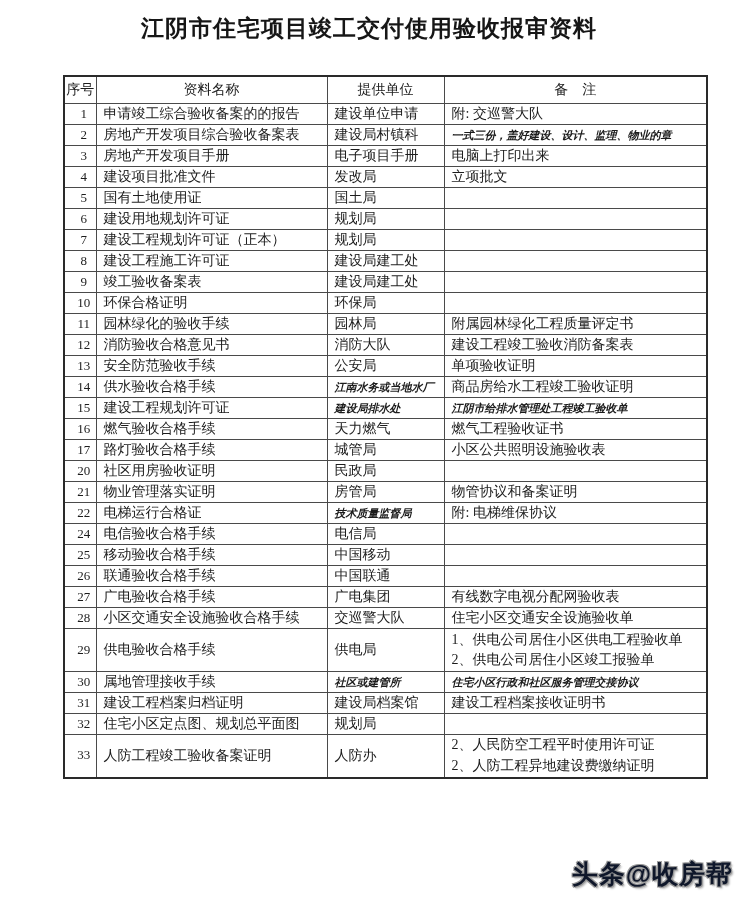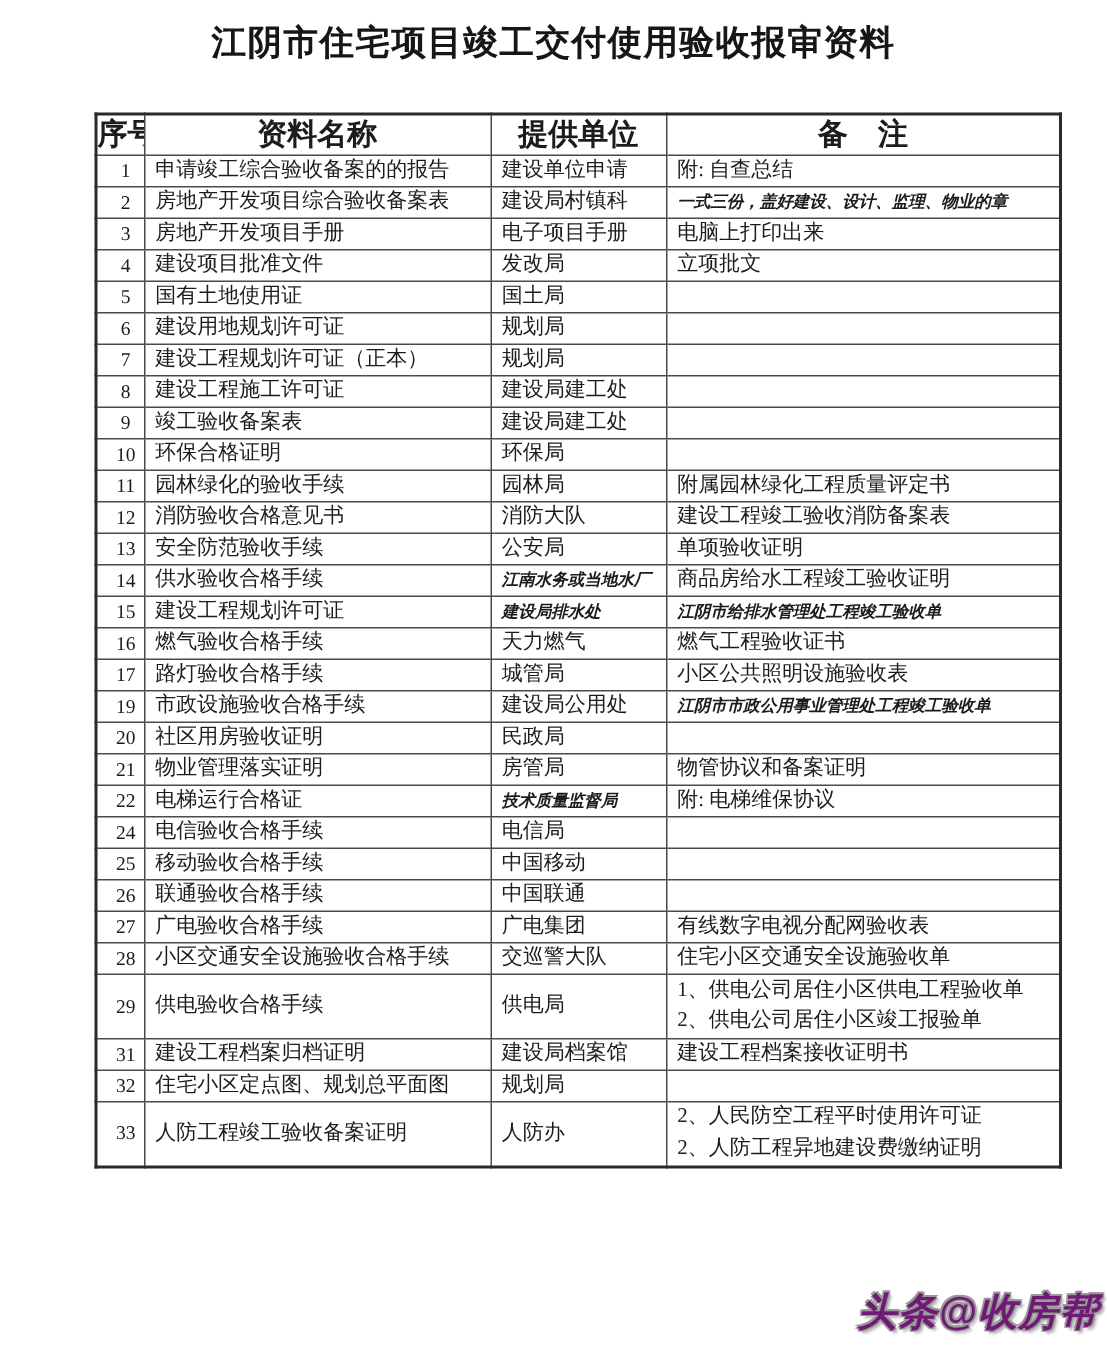--- a/index.html
+++ b/index.html
@@ -38,22 +38,22 @@
     vertical-align: middle;
     line-height: 1.15;
   }
   col.c-no     { width: 32px;  }
   col.c-name   { width: 231px; }
   col.c-unit   { width: 117px; }
   col.c-remark { width: 263px; }
 
   table.materials th {
     height: 26px;
-    font-size: 20px;
-    font-weight: bold;
+    font-size: 14px;
+    font-weight: normal;
     text-align: center;
     padding: 0;
   }
   th.h-no { font-size: 12px; }
 
   td.col-no {
     text-align: center;
     padding: 0;
     font-size: 13px;
   }
@@ -63,29 +63,28 @@
 
   td.small { font-size: 11px; font-weight: bold; font-style: italic; }
   td.col-remark div { line-height: 1.45; }
 
   .watermark {
     position: absolute;
     top: 857px; right: 5px;
     font-family: "Liberation Sans", "DejaVu Sans", sans-serif;
     font-size: 26px;
     font-weight: bold;
-    color: #701a75;
+    color: #0f172a;
     text-shadow:
       -1px -1px 0 #9a9a9a,
        1px -1px 0 #9a9a9a,
       -1px  1px 0 #9a9a9a,
        1px  1px 0 #9a9a9a,
        2px  2px 2px #b5b5b5;
     letter-spacing: 1px;
-    font-style: italic;
   }
 </style>
 </head>
 <body>
 
 <div class="page">
 
   <div class="doc-title">江阴市住宅项目竣工交付使用验收报审资料</div>
 
   <div class="table-wrap">
@@ -102,21 +101,21 @@
           <th class="h-name">资料名称</th>
           <th class="h-unit">提供单位</th>
           <th class="h-remark">备　注</th>
         </tr>
       </thead>
       <tbody>
           <tr class="row">
             <td class="col-no">1</td>
             <td class="col-name">申请竣工综合验收备案的的报告</td>
             <td class="col-unit">建设单位申请</td>
-            <td class="col-remark">附: 自查总结</td>
+            <td class="col-remark">附: 交巡警大队</td>
           </tr>
           <tr class="row">
             <td class="col-no">2</td>
             <td class="col-name">房地产开发项目综合验收备案表</td>
             <td class="col-unit">建设局村镇科</td>
             <td class="col-remark small">一式三份，盖好建设、设计、监理、物业的章</td>
           </tr>
           <tr class="row">
             <td class="col-no">3</td>
             <td class="col-name">房地产开发项目手册</td>
@@ -199,26 +198,20 @@
             <td class="col-no">16</td>
             <td class="col-name">燃气验收合格手续</td>
             <td class="col-unit">天力燃气</td>
             <td class="col-remark">燃气工程验收证书</td>
           </tr>
           <tr class="row">
             <td class="col-no">17</td>
             <td class="col-name">路灯验收合格手续</td>
             <td class="col-unit">城管局</td>
             <td class="col-remark">小区公共照明设施验收表</td>
-          </tr>
-          <tr class="row">
-            <td class="col-no">19</td>
-            <td class="col-name">市政设施验收合格手续</td>
-            <td class="col-unit">建设局公用处</td>
-            <td class="col-remark small">江阴市市政公用事业管理处工程竣工验收单</td>
           </tr>
           <tr class="row">
             <td class="col-no">20</td>
             <td class="col-name">社区用房验收证明</td>
             <td class="col-unit">民政局</td>
             <td class="col-remark"></td>
           </tr>
           <tr class="row">
             <td class="col-no">21</td>
             <td class="col-name">物业管理落实证明</td>
@@ -264,20 +257,26 @@
           <tr class="row tall">
             <td class="col-no">29</td>
             <td class="col-name">供电验收合格手续</td>
             <td class="col-unit">供电局</td>
             <td class="col-remark">
               <div>1、供电公司居住小区供电工程验收单</div>
               <div>2、供电公司居住小区竣工报验单</div>
             </td>
           </tr>
           <tr class="row">
+            <td class="col-no">30</td>
+            <td class="col-name">属地管理接收手续</td>
+            <td class="col-unit small">社区或建管所</td>
+            <td class="col-remark small">住宅小区行政和社区服务管理交接协议</td>
+          </tr>
+          <tr class="row">
             <td class="col-no">31</td>
             <td class="col-name">建设工程档案归档证明</td>
             <td class="col-unit">建设局档案馆</td>
             <td class="col-remark">建设工程档案接收证明书</td>
           </tr>
           <tr class="row">
             <td class="col-no">32</td>
             <td class="col-name">住宅小区定点图、规划总平面图</td>
             <td class="col-unit">规划局</td>
             <td class="col-remark"></td>

